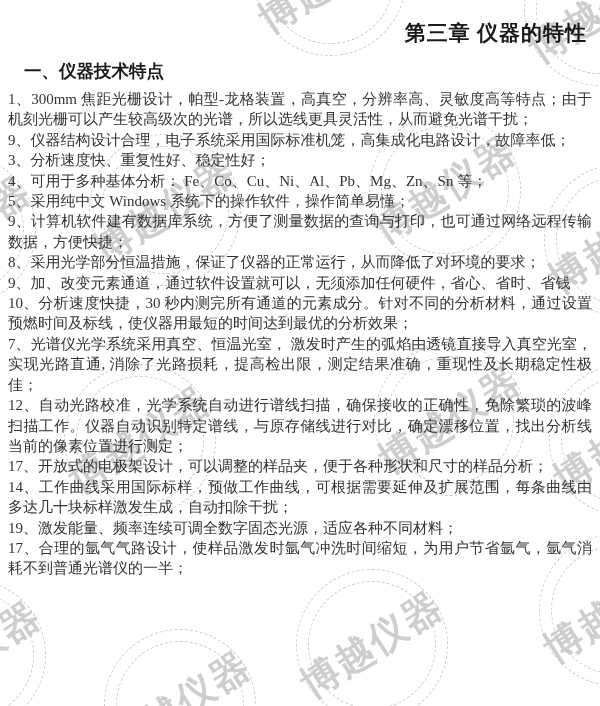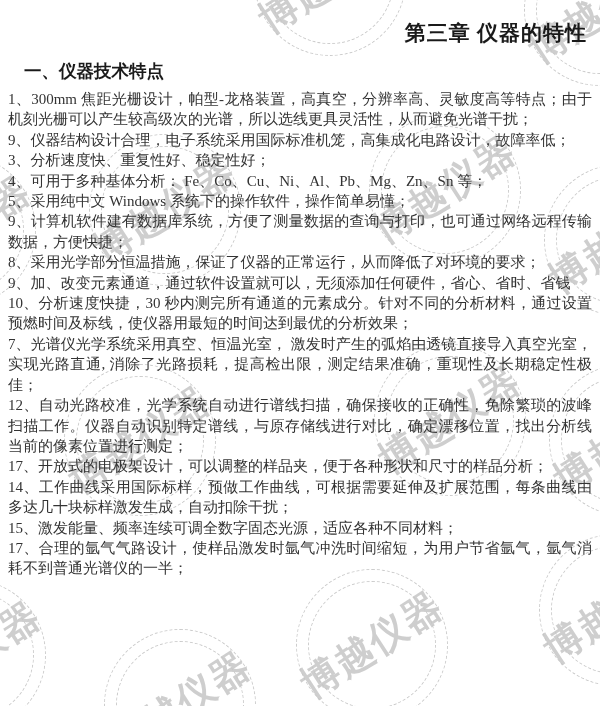--- a/index.html
+++ b/index.html
@@ -155,18 +155,18 @@
       <p>4、可用于多种基体分析： Fe、Co、Cu、Ni、Al、Pb、Mg、Zn、Sn 等；</p>
       <p>5、采用纯中文 Windows 系统下的操作软件，操作简单易懂；</p>
       <p>9、计算机软件建有数据库系统，方便了测量数据的查询与打印，也可通过网络远程传输数据，方便快捷；</p>
       <p>8、采用光学部分恒温措施，保证了仪器的正常运行，从而降低了对环境的要求；</p>
       <p>9、加、改变元素通道，通过软件设置就可以，无须添加任何硬件，省心、省时、省钱</p>
       <p>10、分析速度快捷，30 秒内测完所有通道的元素成分。针对不同的分析材料，通过设置预燃时间及标线，使仪器用最短的时间达到最优的分析效果；</p>
       <p>7、光谱仪光学系统采用真空、恒温光室， 激发时产生的弧焰由透镜直接导入真空光室，实现光路直通, 消除了光路损耗，提高检出限，测定结果准确，重现性及长期稳定性极佳；</p>
       <p>12、自动光路校准，光学系统自动进行谱线扫描，确保接收的正确性，免除繁琐的波峰扫描工作。仪器自动识别特定谱线，与原存储线进行对比，确定漂移位置，找出分析线当前的像素位置进行测定；</p>
       <p>17、开放式的电极架设计，可以调整的样品夹，便于各种形状和尺寸的样品分析；</p>
       <p>14、工作曲线采用国际标样，预做工作曲线，可根据需要延伸及扩展范围，每条曲线由多达几十块标样激发生成，自动扣除干扰；</p>
-      <p>15、激发能量、频率连续可调全数字固态光源，适应各种不同材料；</p>
+      <p>19、激发能量、频率连续可调全数字固态光源，适应各种不同材料；</p>
       <p>17、合理的氩气气路设计，使样品激发时氩气冲洗时间缩短，为用户节省氩气，氩气消耗不到普通光谱仪的一半；</p>
     </div>
   </div>
 
 </div>
 
 </body></html>

